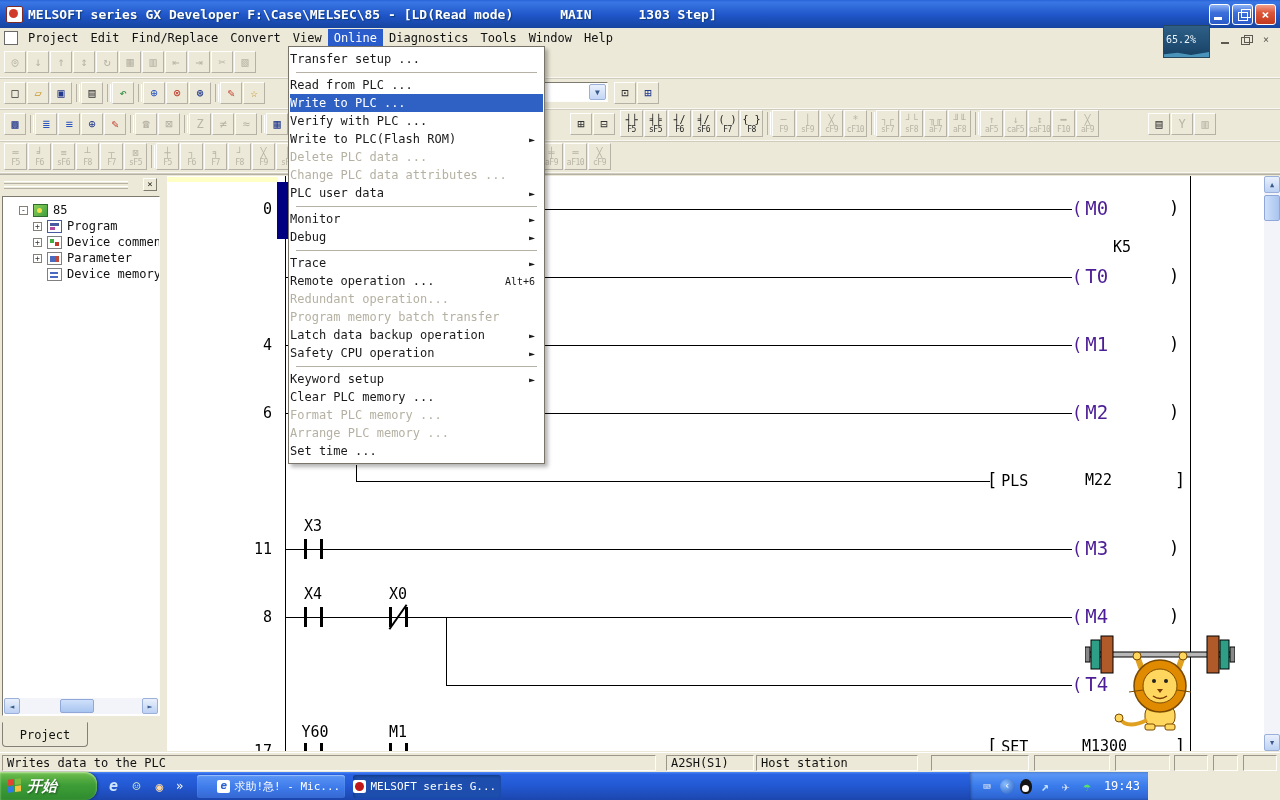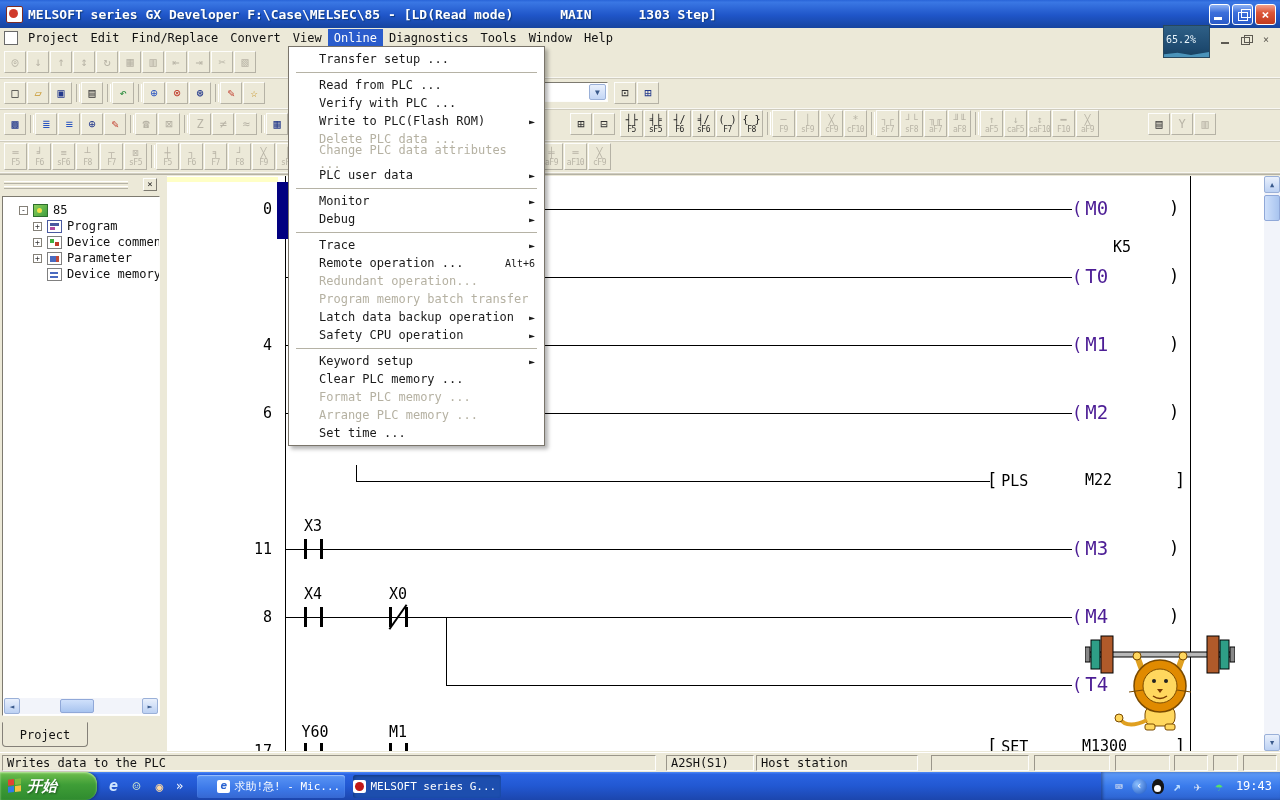--- a/index.html
+++ b/index.html
@@ -129,35 +129,35 @@
   
   .vscroll { position:absolute; left:1264px; top:176px; width:16px; height:575px; background:#f2f4fa; }
   .vs-btn { position:absolute; left:0; width:16px; height:17px; background:linear-gradient(180deg,#e9f0fc,#bcd1f3);
     border:1px solid #9ab0d8; border-radius:2px; color:#3a5a8c; font-size:7px; display:flex; align-items:center; justify-content:center; }
   .vs-thumb { position:absolute; left:0; top:19px; width:16px; height:26px; background:linear-gradient(90deg,#cfe0fb,#a8c4ef);
     border:1px solid #90a8d8; border-radius:2px; }
 
   
   .popup { position:absolute; left:288px; top:46px; width:257px; z-index:50; background:#fff;
     border:1px solid #7a756b; box-shadow:3px 3px 4px rgba(0,0,0,.3); padding:3px 1px; font-size:12px; }
-  .mi { display:flex; align-items:center; height:18px; padding:0 8px 0 29px; color:#1a1a1a; }
+  .mi { display:flex; align-items:center; height:18px; padding:0 8px 0 0; color:#1a1a1a; }
   .mi-right { margin-left:auto; font-size:10px; }
   .mi.highlight { background:#2f61c4; color:#fff; }
   .mi.disabled { color:#b5b1a2; }
   .mi.sep { height:8px; padding:0; }
   .mi.sep::after { content:""; display:block; width:95%; margin:3px auto 0; height:2px;
     border-top:1px solid #b5b2a5; border-bottom:1px solid #fff; }
 
   
   .statusbar { position:absolute; left:0; top:752px; width:1280px; height:20px; background:#ece9d8; border-top:1px solid #fff; }
   .spanel { position:absolute; top:2px; height:16px; border:1px solid; border-color:#9a968a #fdfdfb #fdfdfb #9a968a;
     font-size:12px; color:#111; padding:0 4px; line-height:14px; white-space:nowrap; overflow:hidden; }
 
   
-  .taskbar { position:absolute; left:0; top:772px; width:1280px; height:28px;
+  .taskbar { position:absolute; left:0; top:772px; width:1148px; height:28px;
     background:linear-gradient(180deg,#4e8af9 0%,#2a63e2 8%,#2258d2 50%,#1c46ad 100%); display:flex; align-items:center; }
   .startbtn { width:97px; height:28px; border-radius:0 12px 12px 0;
     background:linear-gradient(180deg,#71bf4e 0%,#3f9e37 45%,#2f8b2f 100%);
     box-shadow:inset 0 1px 2px #b9e9a0, 1px 0 3px rgba(0,0,0,.4);
     display:flex; align-items:center; gap:5px; padding-left:8px; color:#fff; font-size:15px; font-weight:bold; font-style:italic;
     text-shadow:1px 1px 2px #1d5a1d; font-family:"DejaVu Sans Mono", sans-serif; }
   .flag { width:14px; height:14px; display:grid; grid-template-columns:6px 6px; grid-template-rows:6px 6px; gap:1px; transform:skewY(-6deg); }
   .flag i { display:block; }
   .flag i:nth-child(1){background:#e34234;} .flag i:nth-child(2){background:#7fbc42;}
   .flag i:nth-child(3){background:#2f7ce6;} .flag i:nth-child(4){background:#f6c142;}
@@ -680,20 +680,24 @@
       <div class="mi sep">
         
         
       </div>
 
       <div class="mi">
         <span class="mi-label">Read from PLC ...</span>
         <span class="mi-right"></span>
       </div>
 
+      <div class="mi highlight">
+        <span class="mi-label">Write to PLC ...</span>
+        <span class="mi-right"></span>
+      </div>
 
       <div class="mi">
         <span class="mi-label">Verify with PLC ...</span>
         <span class="mi-right"></span>
       </div>
 
       <div class="mi">
         <span class="mi-label">Write to PLC(Flash ROM)</span>
         <span class="mi-right">►</span>
       </div>

